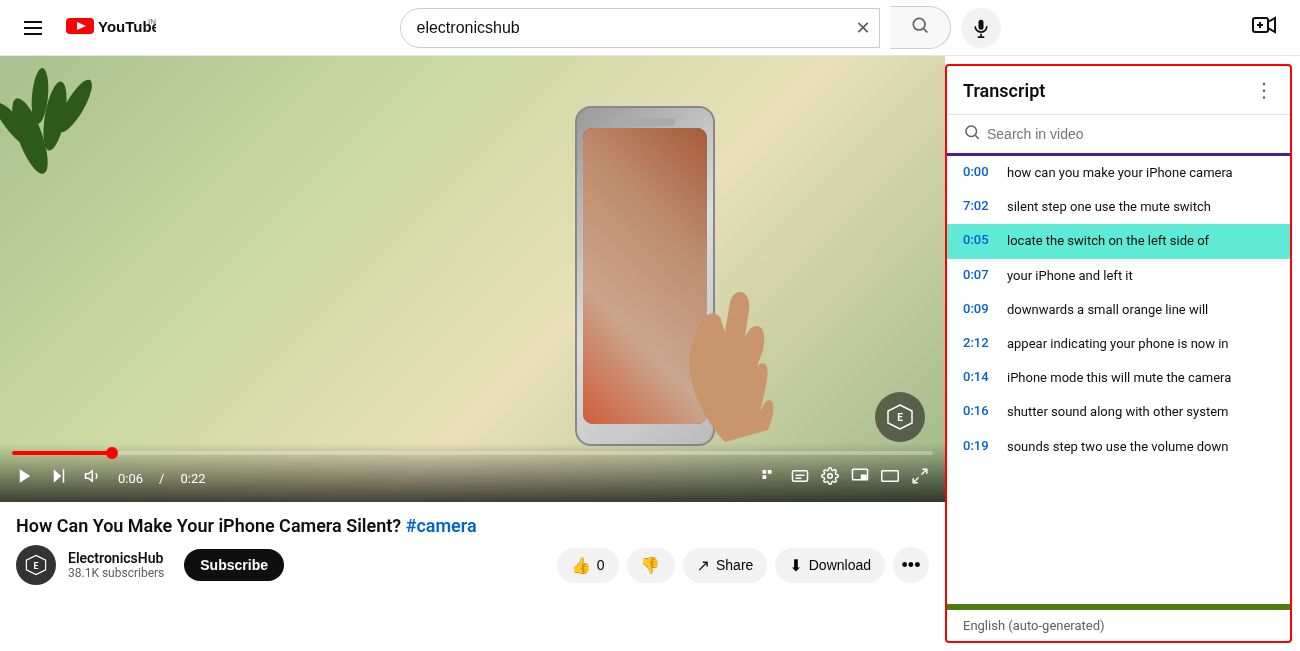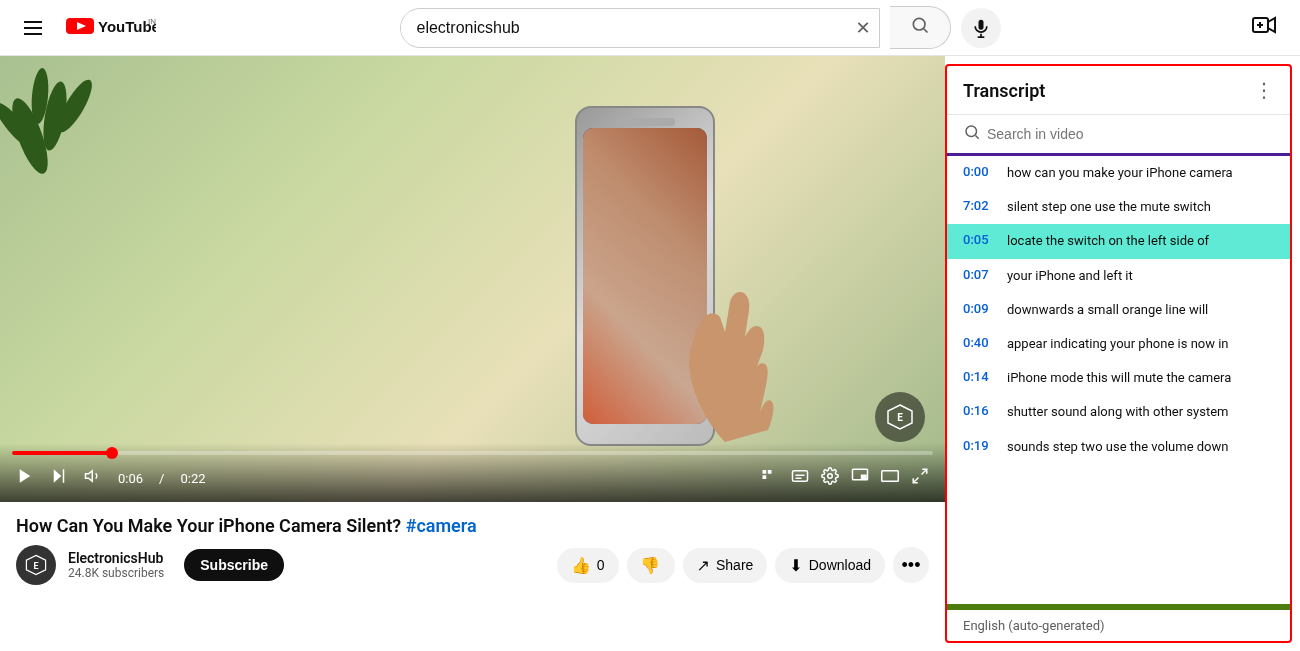--- a/index.html
+++ b/index.html
@@ -264,21 +264,21 @@
       </div>
       <div class="channel-row">
         <div class="channel-icon">
           <svg width="24" height="24" viewBox="0 0 30 30">
             <path d="M15,3 L27,9 L27,21 L15,27 L3,21 L3,9 Z" fill="none" stroke="#fff" stroke-width="1.5"></path>
             <text x="15" y="20" text-anchor="middle" fill="#fff" font-size="11" font-weight="bold">E</text>
           </svg>
         </div>
         <div class="channel-info">
           <span class="channel-name">ElectronicsHub</span>
-          <span class="channel-subs">24.8K subscribers</span>
+          <span class="channel-subs">38.1K subscribers</span>
         </div>
         <button class="subscribe-btn">Subscribe</button>
 
         <div class="action-btns">
           <button class="action-btn">
             <span class="action-btn-icon">👍</span>
             <span>0</span>
           </button>
           <button class="action-btn">
             <span class="action-btn-icon">👎</span>
@@ -328,21 +328,21 @@
   </div>
         <div class="transcript-item">
     <span class="transcript-time">0:07</span>
     <span class="transcript-text">your iPhone and left it</span>
   </div>
         <div class="transcript-item">
     <span class="transcript-time">0:09</span>
     <span class="transcript-text">downwards a small orange line will</span>
   </div>
         <div class="transcript-item">
-    <span class="transcript-time">0:40</span>
+    <span class="transcript-time">2:12</span>
     <span class="transcript-text">appear indicating your phone is now in</span>
   </div>
         <div class="transcript-item">
     <span class="transcript-time">0:14</span>
     <span class="transcript-text">iPhone mode this will mute the camera</span>
   </div>
         <div class="transcript-item">
     <span class="transcript-time">0:16</span>
     <span class="transcript-text">shutter sound along with other system</span>
   </div>

